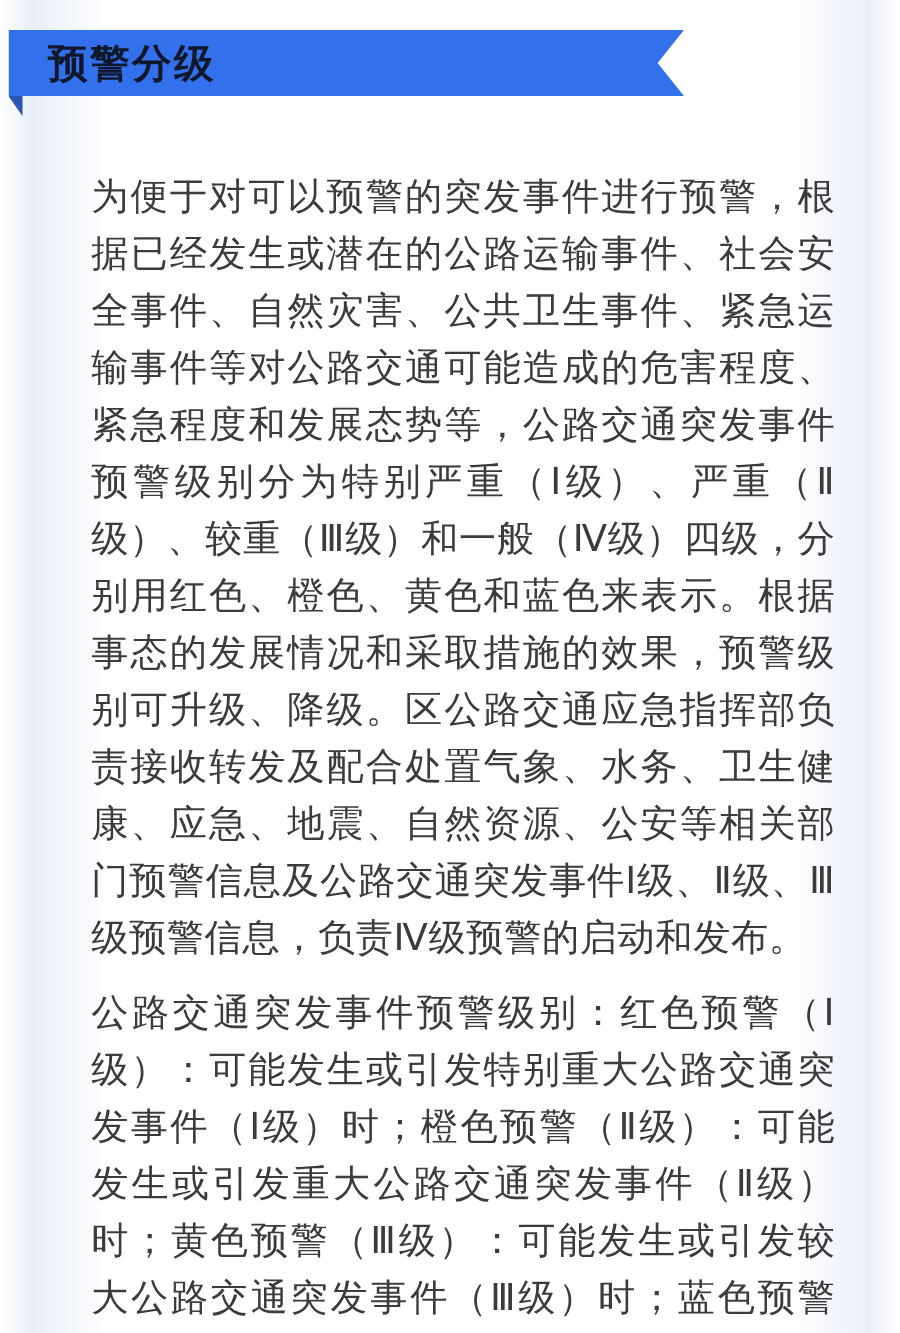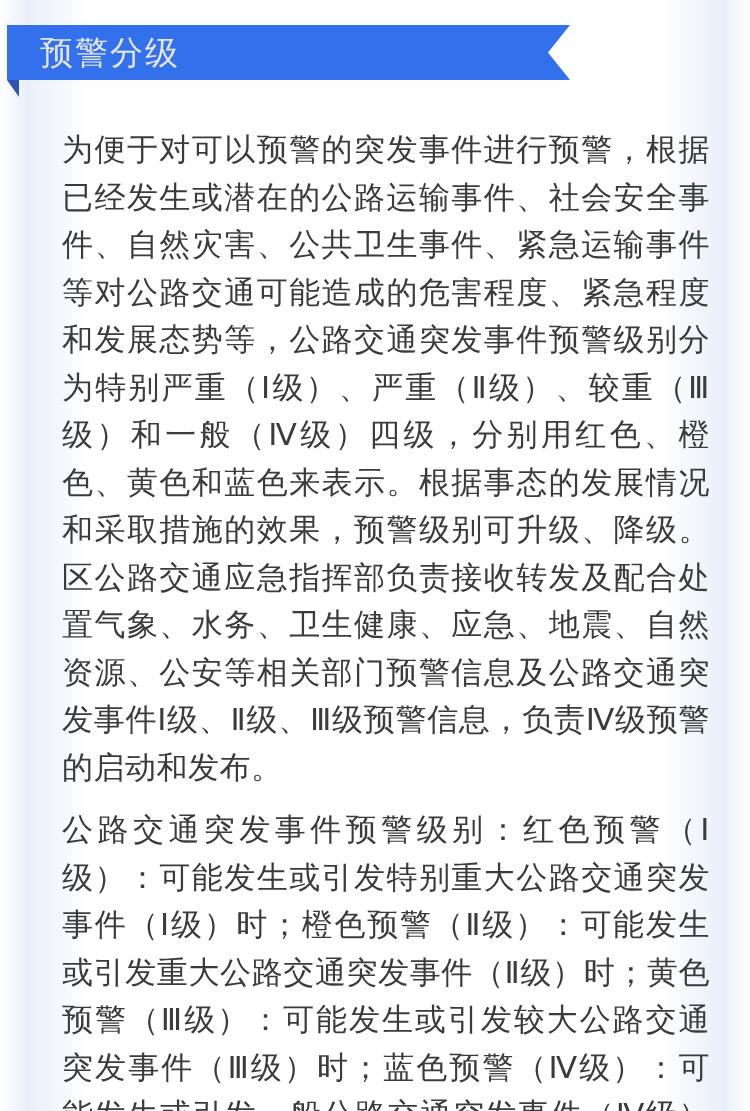--- a/index.html
+++ b/index.html
@@ -45,23 +45,23 @@
     width: 563px;
     height: 55px;
     background: var(--ribbon-blue, #3370EB);
     clip-path: polygon(0 0, 100% 0, calc(100% - 22px) 50%, 100% 100%, 0 100%);
     display: flex;
     align-items: center;
     padding-left: 33px;
     box-sizing: border-box;
   }
   .ribbon-title {
-    color: #e5e5e5;
+    color: #0f172a;
     font-size: 33px;
-    font-weight: normal;
+    font-weight: bold;
     letter-spacing: 2px;
     line-height: 1;
     white-space: nowrap;
   }
   
   .ribbon-fold {
     position: absolute;
     left: 7px;
     top: 80px;
     width: 12px;
@@ -75,21 +75,21 @@
     top: 126px;
     width: 648px;
     color: #3B3B3B;
     font-size: 31px;
     line-height: 47.5px;
     text-align: justify;
     text-justify: inter-ideograph;
     letter-spacing: 0.5px;
   }
   .content p {
-    margin: 0;
+    margin: 14px;
     padding: 0;
   }
   .content p + p {
     margin-top: 15px;
   }
 </style>
 </head>
 <body>
 
 <div class="page" style="--ribbon-blue: #3370EB; --ribbon-fold: #2A55B4;">

